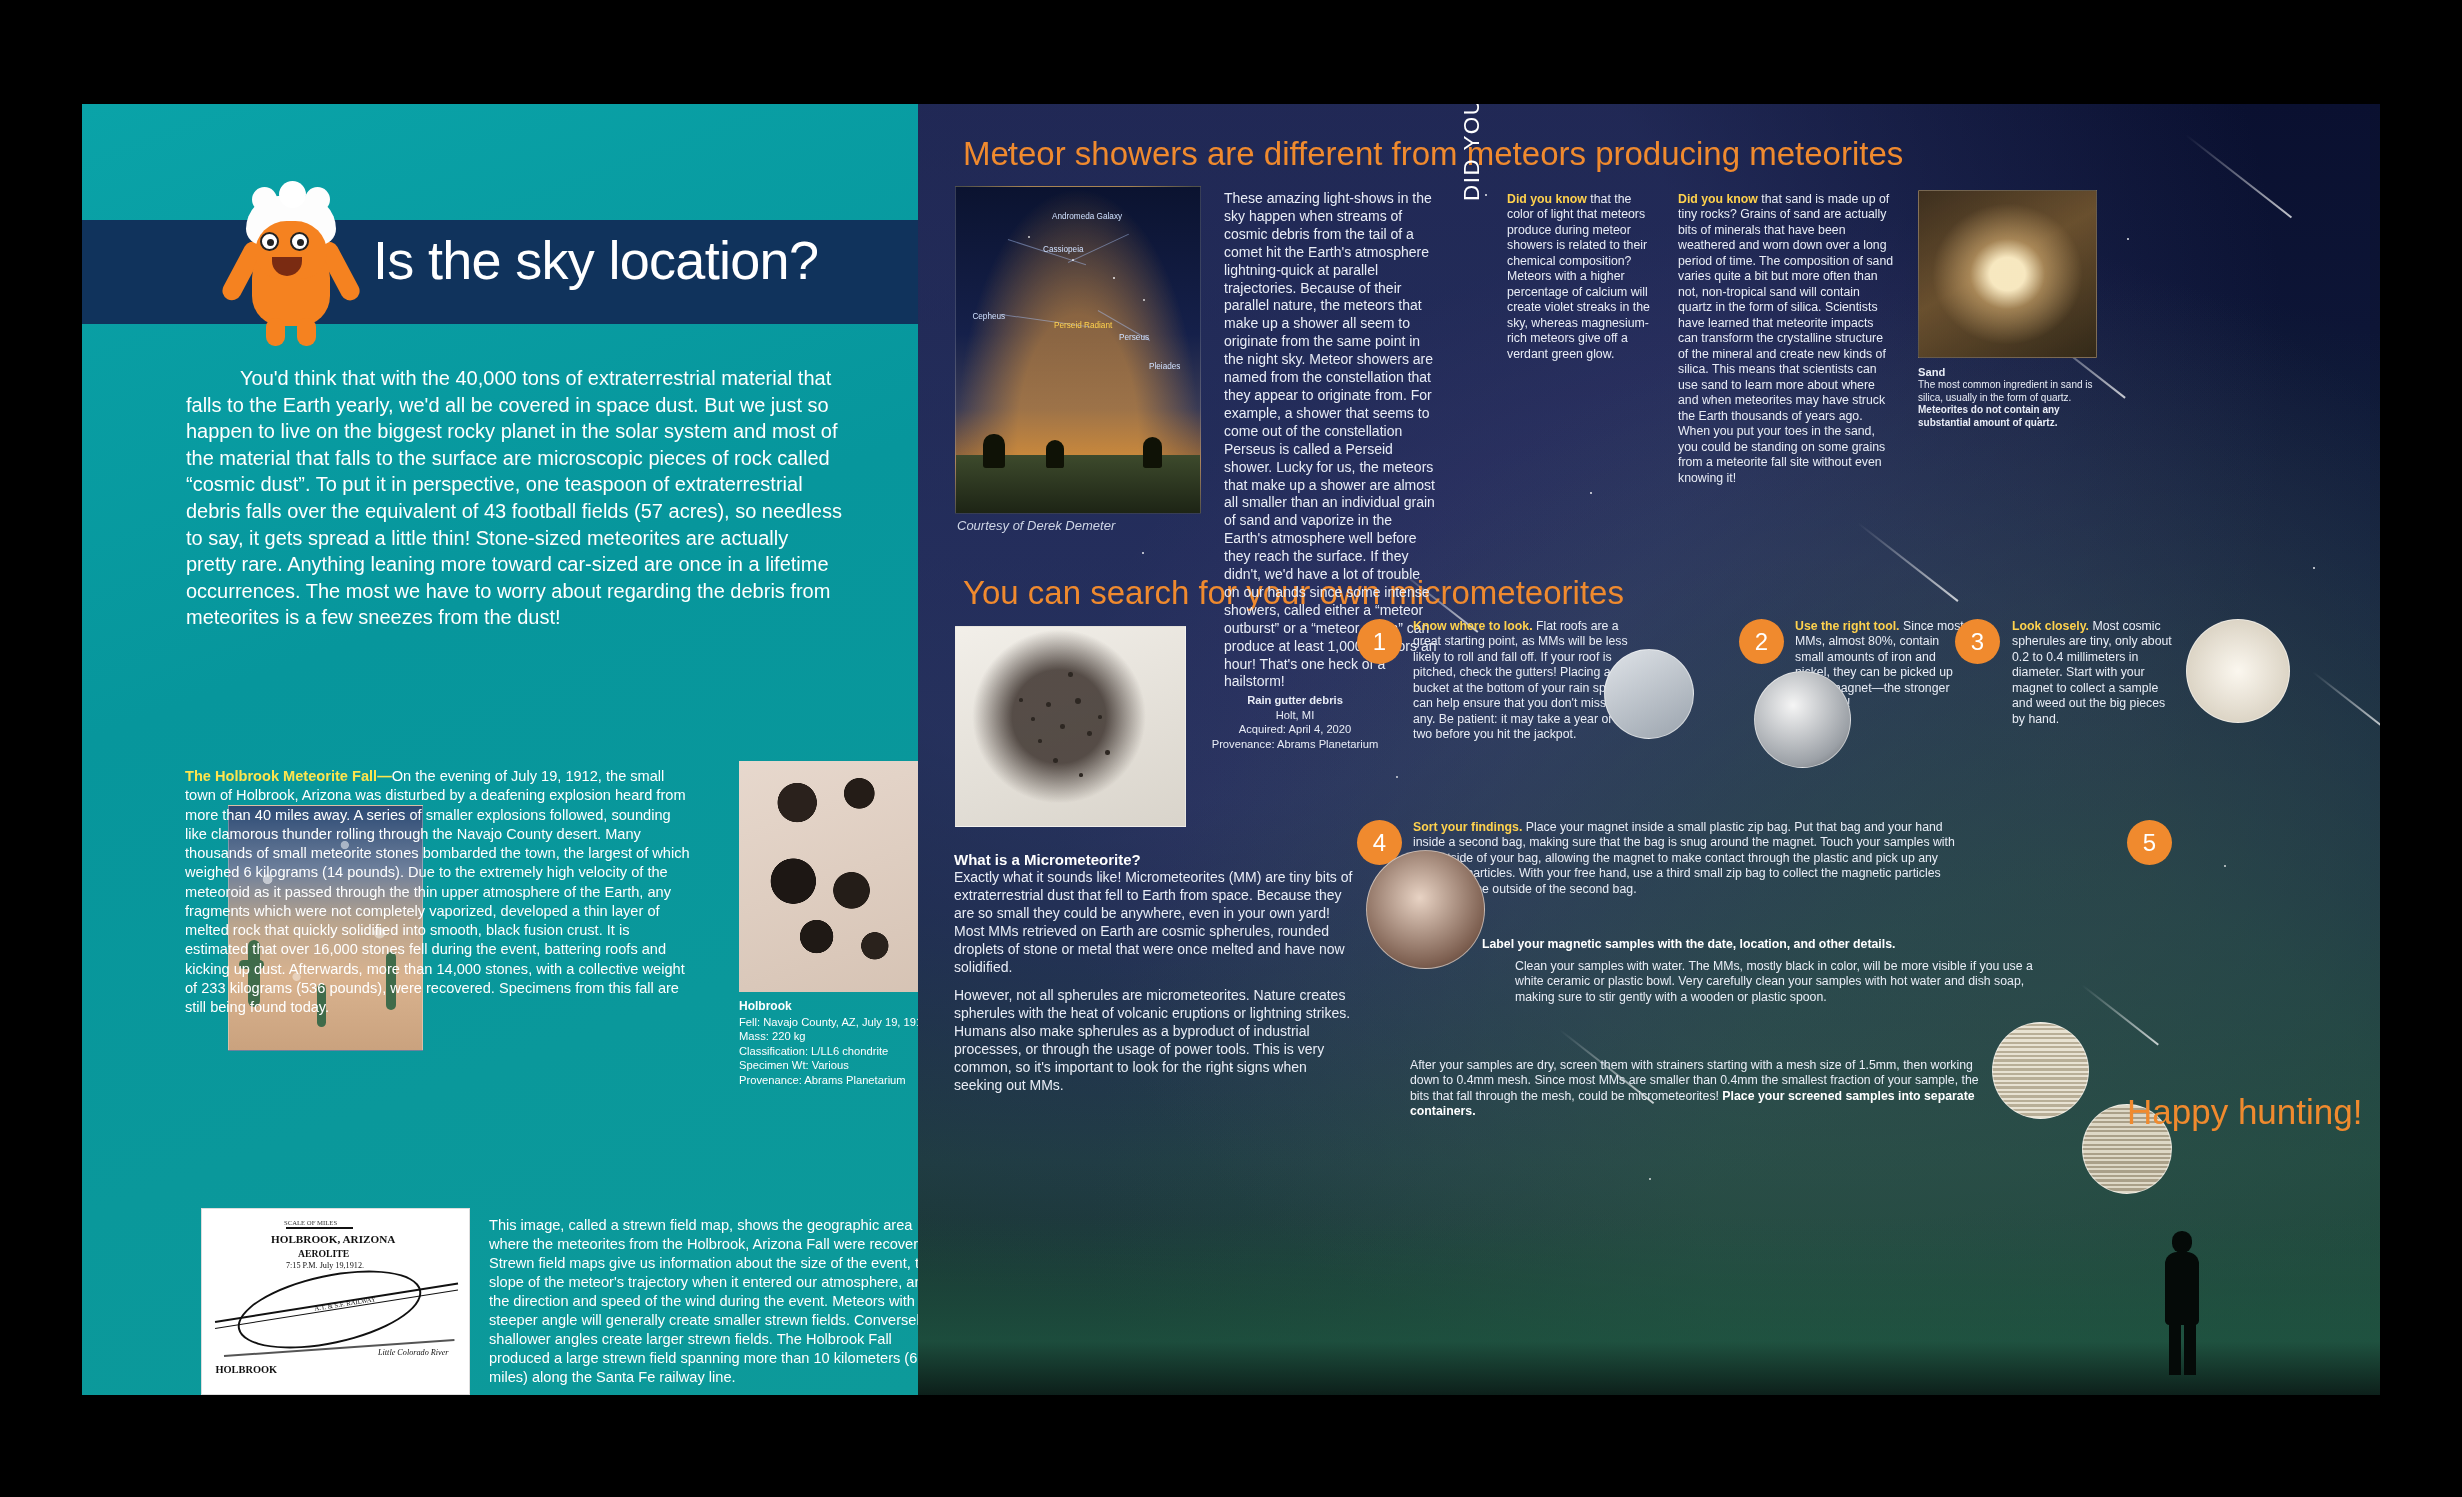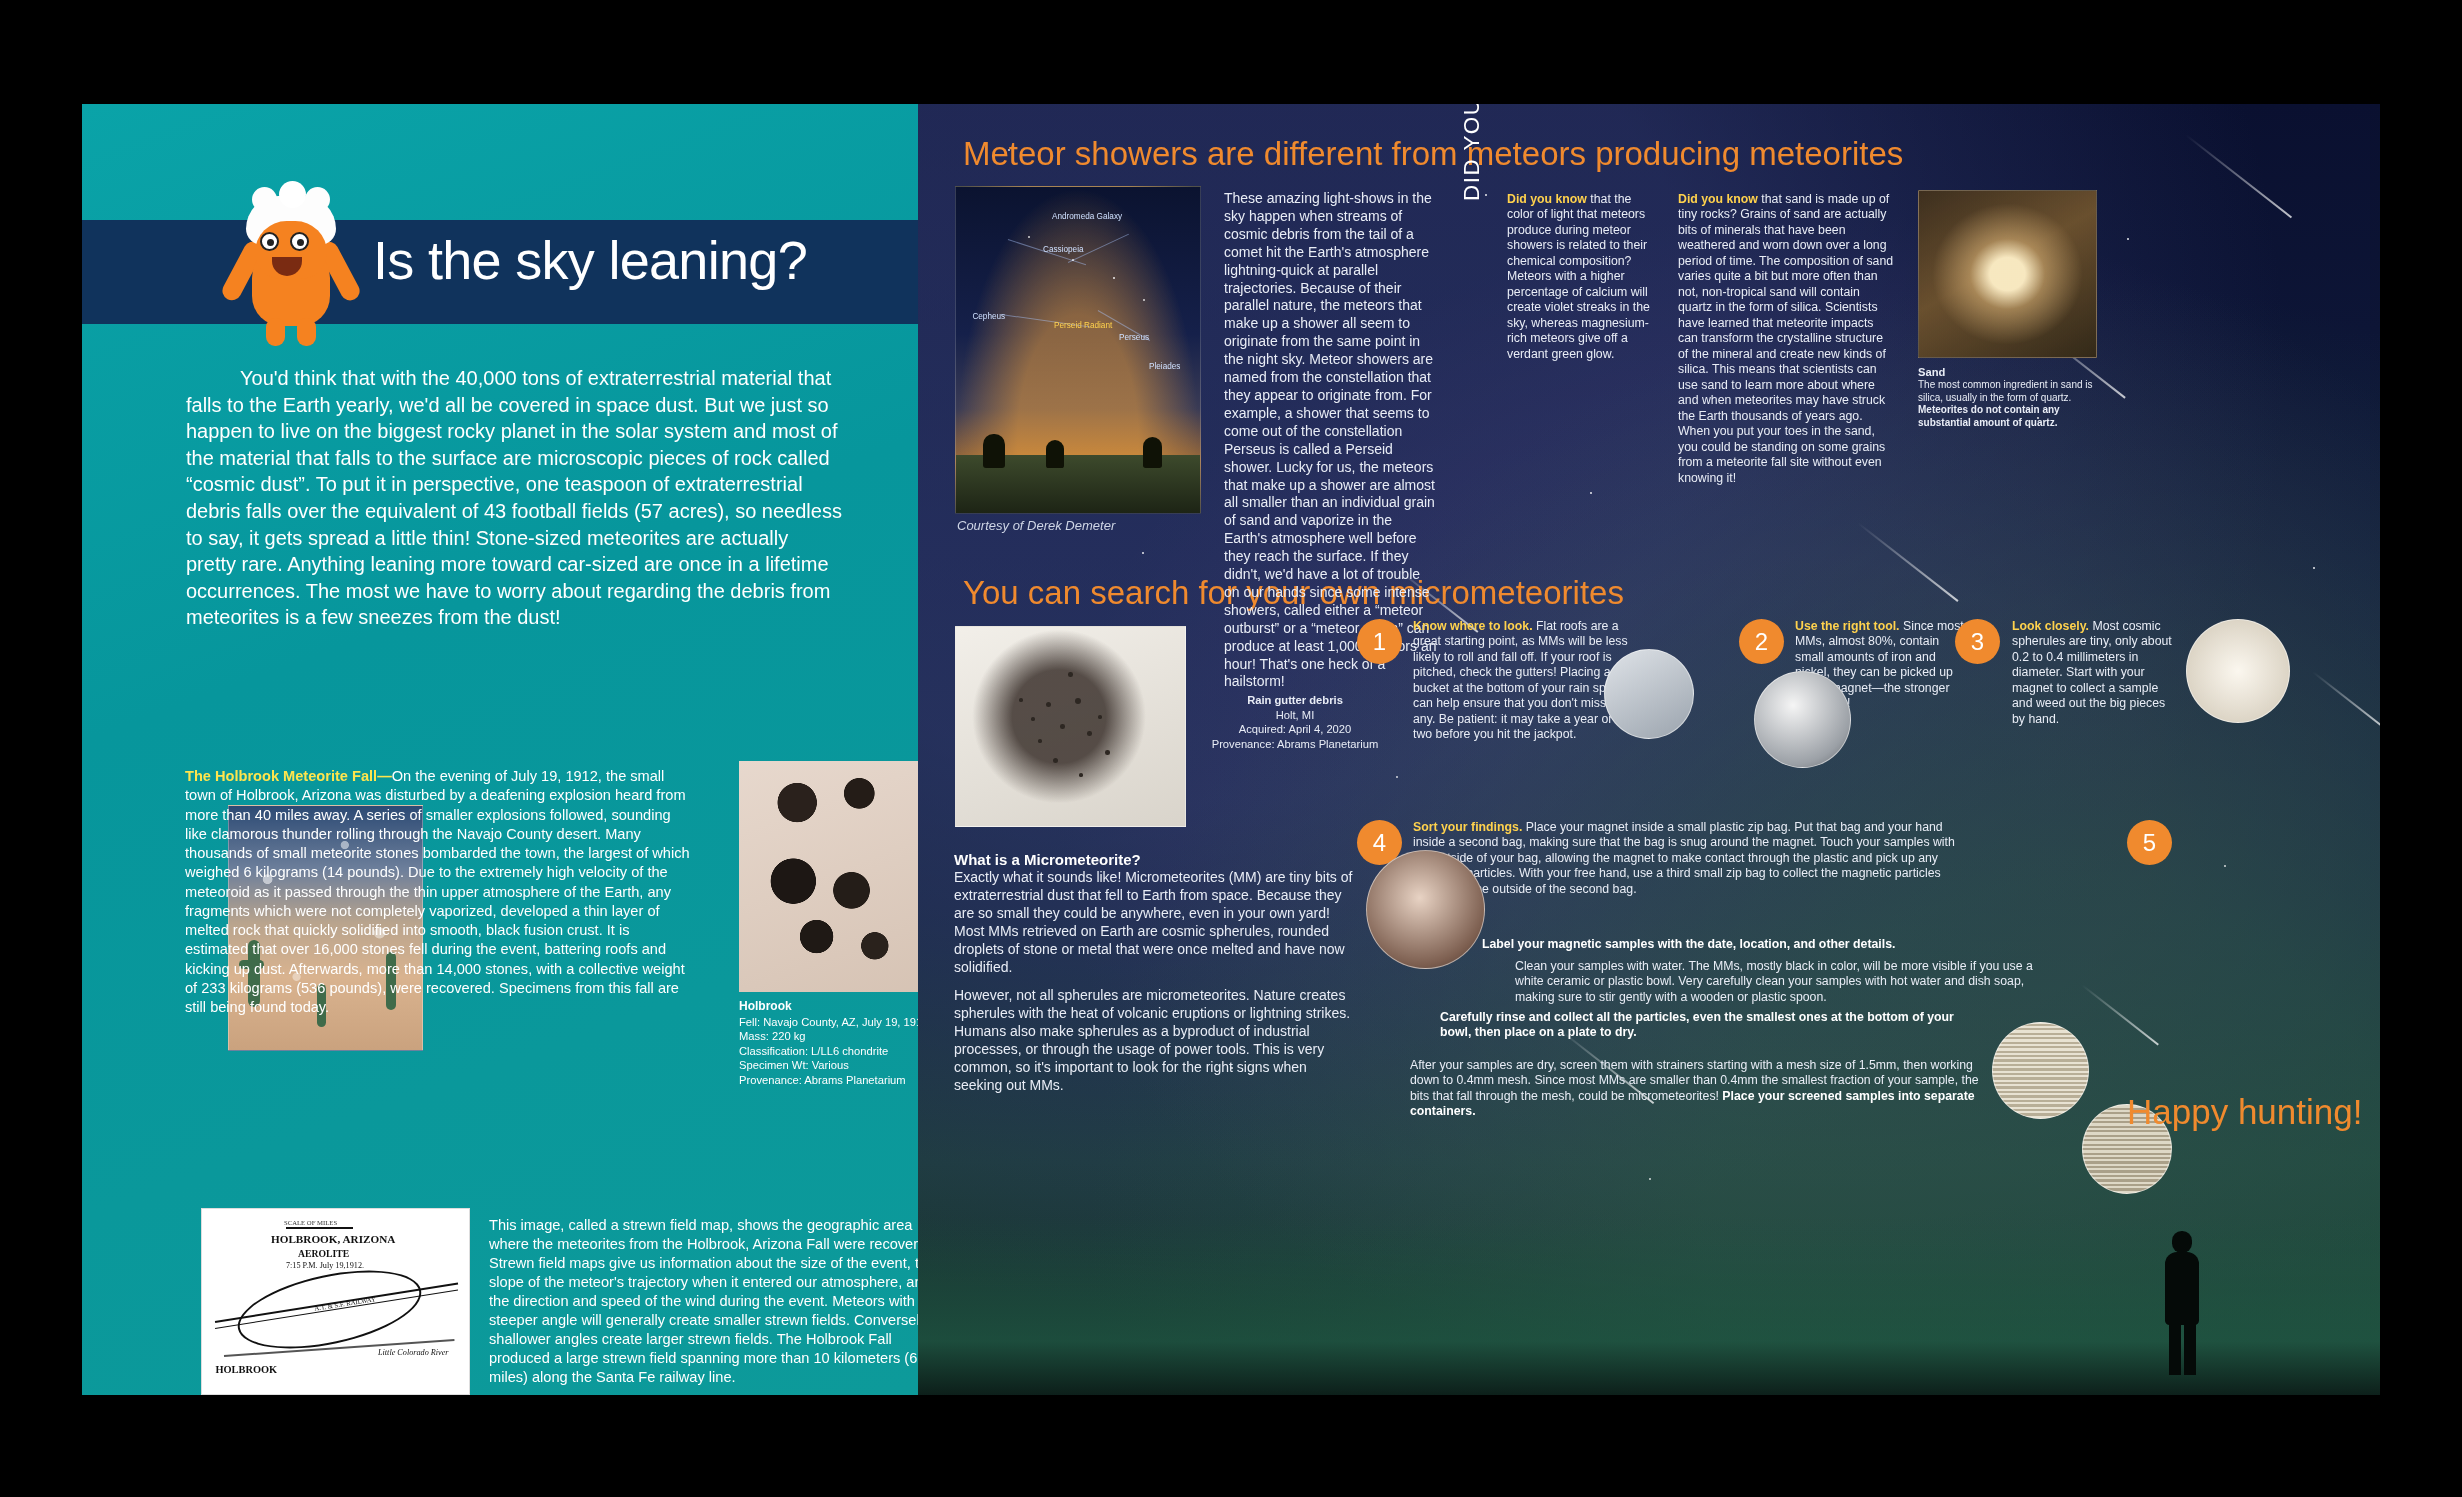--- a/index.html
+++ b/index.html
@@ -203,21 +203,21 @@
           <i></i>
         </div>
       <div class="m-eye r">
           <i></i>
         </div>
       <div class="m-mouth"></div>
       <div class="m-leg l"></div>
         <div class="m-leg r"></div>
     </div>
 
-    <div id="poster-title">Is the sky leaning?</div>
+    <div id="poster-title">Is the sky location?</div>
 
     <div id="intro-text">
       <span class="indent">You'd think that with the 40,000 tons of extraterrestrial material that falls to the Earth yearly, we'd all be covered in space dust. But we just so happen to live on the biggest rocky planet in the solar system and most of the material that falls to the surface are microscopic pieces of rock called “cosmic dust”. To put it in perspective, one teaspoon of extraterrestrial debris falls over the equivalent of 43 football fields (57 acres), so needless to say, it gets spread a little thin! Stone-sized meteorites are actually pretty rare. Anything leaning more toward car-sized are once in a lifetime occurrences. The most we have to worry about regarding the debris from meteorites is a few sneezes from the dust!</span>
     </div>
 
     <div id="holbrook-painting">
       <div class="cactus" style="left:19.4px; top:134px; width:12px; height:67px;"></div>
       <div class="cactus" style="left:10.4px; top:154px; width:25px; height:9px;"></div>
       <div class="cactus" style="left:157px; top:146px; width:10.4px; height:58px;"></div>
       <div class="cactus" style="left:88px; top:178px; width:9px; height:43px;"></div>
@@ -380,23 +380,20 @@
       <b class="lead">Sort your findings.</b><span> Place your magnet inside a small plastic zip bag. Put that bag and your hand inside a second bag, making sure that the bag is snug around the magnet. Touch your samples with the outside of your bag, allowing the magnet to make contact through the plastic and pick up any magnetic particles. With your free hand, use a third small zip bag to collect the magnetic particles clinging to the outside of the second bag.</span>
     </div>
     <div class="thumb-circle" style="left:448px; top:746px; width:119px; height:119px; background:radial-gradient(circle at 45% 40%,#e8d3c4,#7d5f50 70%,#3a2a24);"></div>
 
     <div class="step" style="left:564px; top:833px; width:522px;">
       <span class="bold-line">Label your magnetic samples with the date, location, and other details.</span>
     </div>
     <div class="step" style="left:597px; top:855px; width:537px;">
       <span>Clean your samples with water. The MMs, mostly black in color, will be more visible if you use a white ceramic or plastic bowl. Very carefully clean your samples with hot water and dish soap, making sure to stir gently with a wooden or plastic spoon.</span>
     </div>
-    <div class="step" style="left:522px; top:906px; width:522px;">
-      <span class="bold-line">Carefully rinse and collect all the particles, even the smallest ones at the bottom of your bowl, then place on a plate to dry.</span>
-    </div>
     <div class="step" style="left:492px; top:954px; width:575px;">
       <span>After your samples are dry, screen them with strainers starting with a mesh size of 1.5mm, then working down to 0.4mm mesh. Since most MMs are smaller than 0.4mm the smallest fraction of your sample, the bits that fall through the mesh, could be micrometeorites! </span><b class="bold-line">Place your screened samples into separate containers.</b>
     </div>
     <div class="thumb-circle" style="left:1074px; top:918px; width:97px; height:97px; background:repeating-linear-gradient(0deg,#e8e2d2 0 2.2px,#b8ae97 2.2px 4.5px), repeating-linear-gradient(90deg,rgba(0,0,0,.2) 0 2.2px,transparent 2.2px 4.5px);"></div>
     <div class="thumb-circle" style="left:1164px; top:1000px; width:90px; height:90px; background:repeating-linear-gradient(0deg,#ded8c6 0 2.2px,#aaa089 2.2px 4.5px);"></div>
 
     <div class="circ-num" style="left:1209px; top:716px;">5</div>
 
     <div id="hunting">Happy hunting!</div>
   </div>

